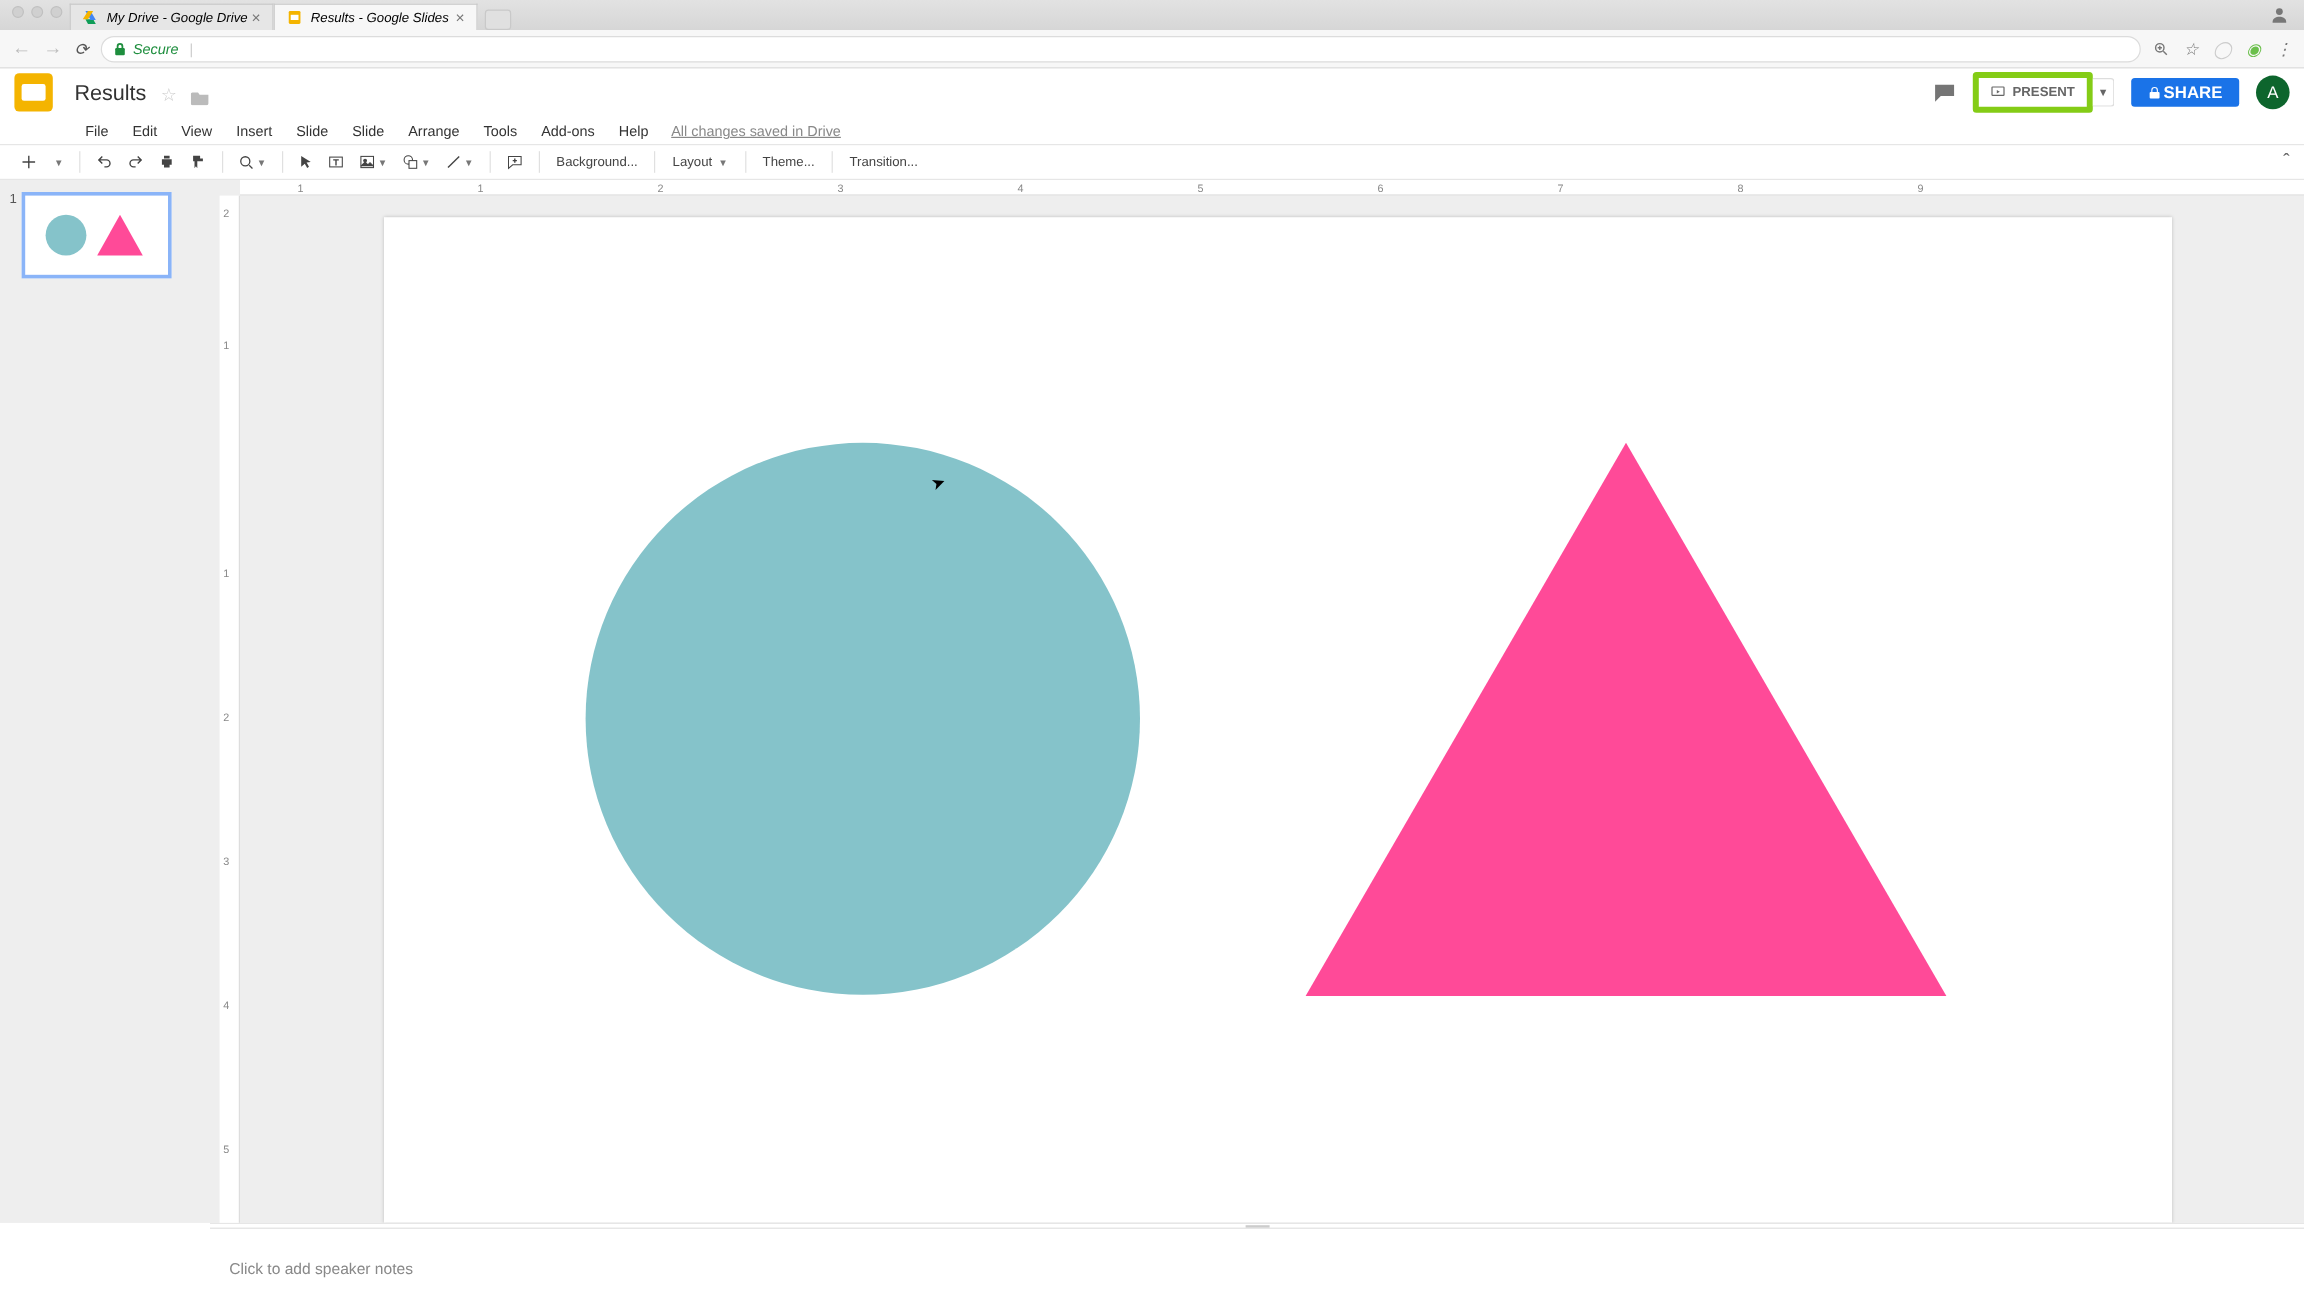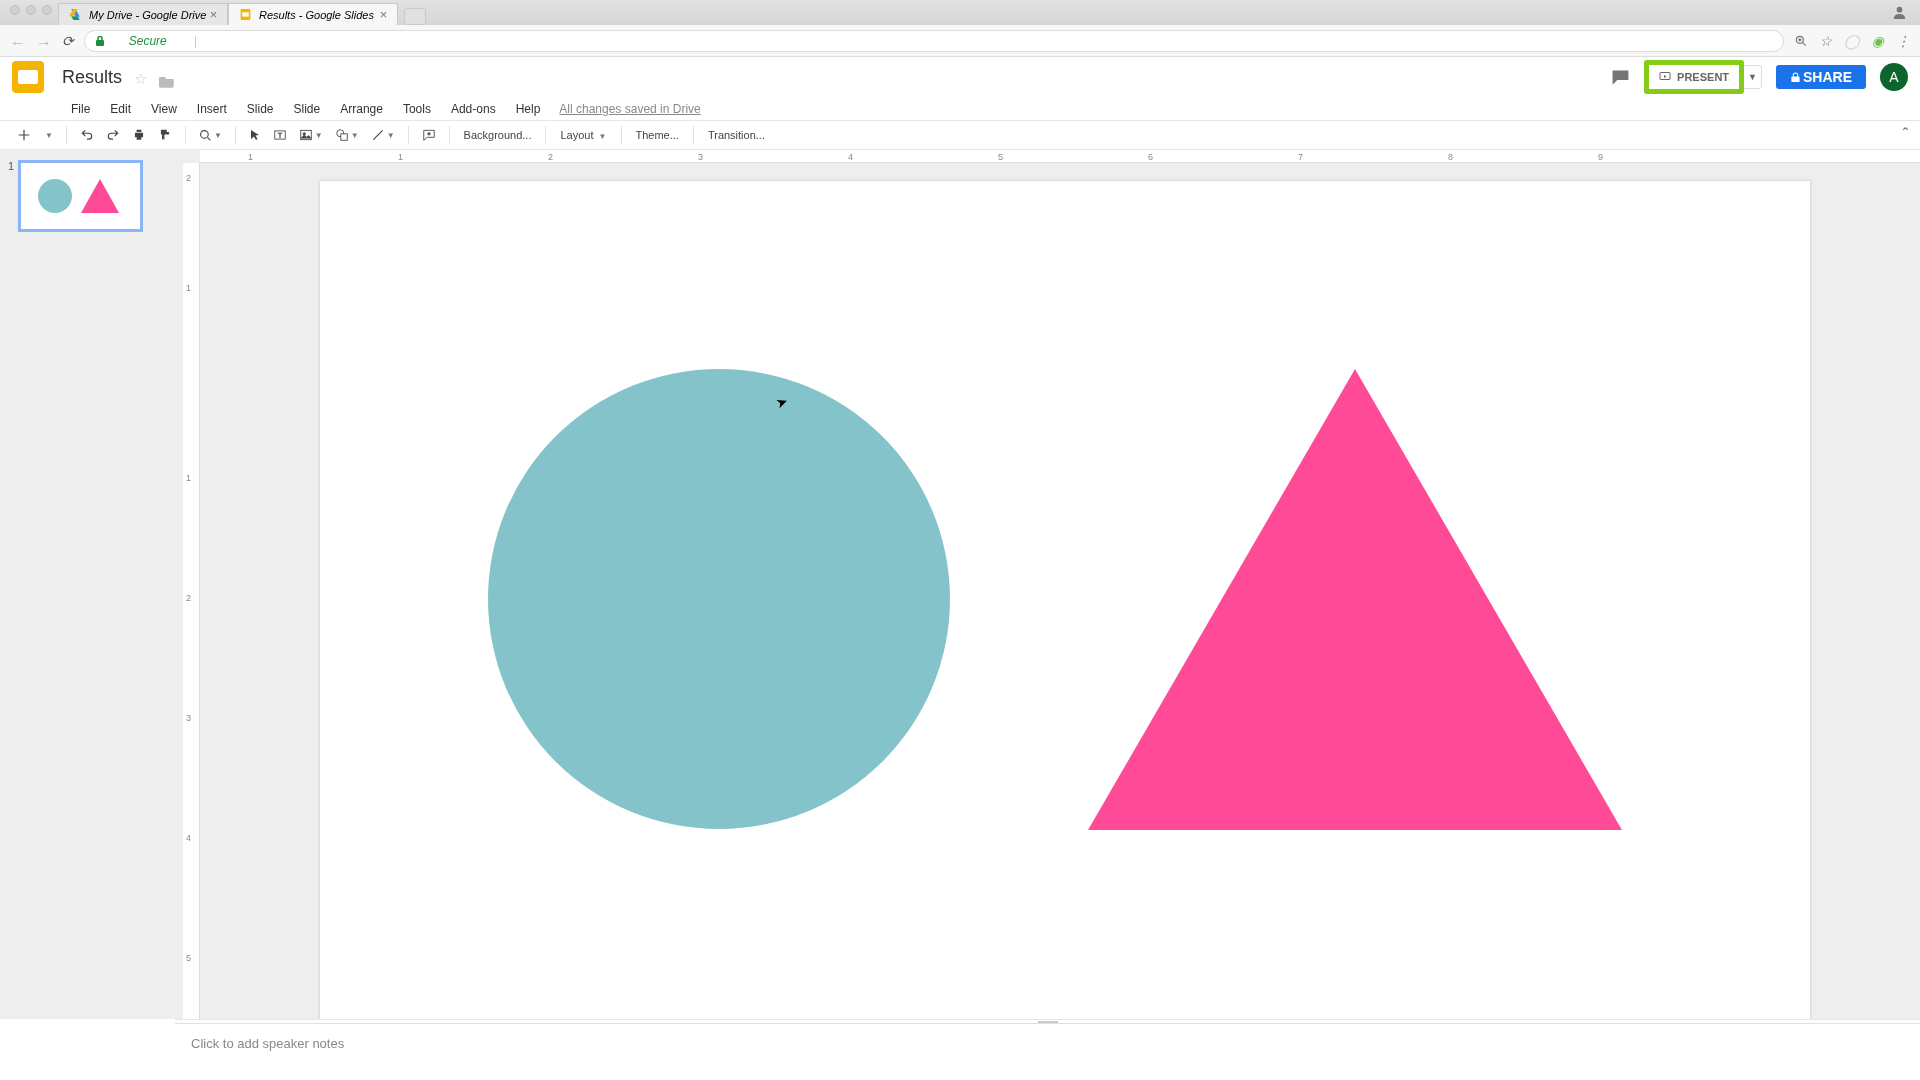--- a/index.html
+++ b/index.html
@@ -12,21 +12,21 @@
     .tab-bar { height: 25px; display: flex; align-items: flex-end; padding-left: 58px; background: linear-gradient(#e2e2e2,#d6d6d6); }
     .tab { height: 22px; background: #f7f7f7; display: flex; align-items: center; font-size: 11px; padding: 0 10px; width: 170px; border: 1px solid #c9c9c9; border-bottom: none; position: relative; }
     .tab.inactive { background: #e6e6e6; }
     .tab .favicon { width: 13px; height: 13px; margin-right: 7px; }
     .tab .close { margin-left: auto; font-size: 13px; color: #777; }
     .new-tab { width: 22px; height: 17px; background: #e0e0e0; border: 1px solid #c9c9c9; margin-left: 6px; border-radius: 3px; }
     .profile-icon { position: absolute; right: 12px; top: 4px; width: 17px; height: 17px; }
     .addr-bar { height: 32px; background: #f7f7f7; display: flex; align-items: center; padding: 0 10px; gap: 10px; border-bottom: 1px solid #ddd; }
     .nav-arrow { color: #bbb; font-size: 16px; }
     .nav-reload { color: #555; font-size: 14px; }
-    .omnibox { flex: 1; height: 22px; background: #fff; border: 1px solid #dcdcdc; border-radius: 11px; display: flex; align-items: center; padding: 0 10px; font-size: 12px; gap: 24px; }
+    .omnibox { flex: 1; height: 22px; background: #fff; border: 1px solid #dcdcdc; border-radius: 11px; display: flex; align-items: center; padding: 0 10px; font-size: 12px; gap: 6px; }
     .secure-text { color: #1e8e3e; margin-right: 3px; }
     .url-domain { color: #888; }
     .url-rest { color: #222; }
     .addr-icons { display: flex; gap: 12px; align-items: center; color: #777; font-size: 14px; }
     
     
     .app-header { height: 42px; display: flex; align-items: center; padding: 0 12px; }
     .slides-logo { width: 32px; height: 32px; background: #f4b400; border-radius: 4px; position: relative; margin-right: 18px; }
     .slides-logo::after { content:""; position:absolute; left:6px; top:9px; width:20px; height:14px; background:#fff; border-radius:2px; }
     .doc-title { font-size: 18px; color: #333; }
@@ -63,21 +63,21 @@
     .h-ruler .tick { position:absolute; top:2px; }
     .canvas-body { flex: 1; display: flex; }
     .v-ruler { width: 17px; background: #fff; border-right: 1px solid #ddd; position:relative; font-size:9px; color:#888; }
     .v-ruler .tick { position:absolute; left:3px; }
     .stage-scroll { flex: 1; overflow: auto; padding: 18px 0 0 120px; }
     .slide-canvas { width: 1490px; height: 838px; background: #fff; box-shadow: 0 0 3px rgba(0,0,0,0.2); position: relative; }
     .shape-circle { position:absolute; left:168px; top:188px; width:462px; height:460px; border-radius:50%; background:#85c3ca; }
     .shape-triangle { position:absolute; left:768px; top:188px; width:0; height:0; border-left:267px solid transparent; border-right:267px solid transparent; border-bottom:461px solid #ff4a98; }
     .cursor { position:absolute; left:456px; top:213px; font-size:14px; color:#000; transform: rotate(-20deg); }
     
-    .notes-panel { height: 58px; background: #fff; border-top: 1px solid #e0e0e0; padding: 12px 16px; font-size: 13px; color: #888; margin-left: 175px; }
+    .notes-panel { height: 58px; background: #fff; border-top: 1px solid #e0e0e0; padding: 26px 16px; font-size: 13px; color: #888; margin-left: 175px; }
     .notes-drag { height:4px; display:flex; justify-content:center; align-items:center; background:#fff; border-top:1px solid #e6e6e6; margin-left:175px;}
     .notes-drag span{ width:20px; height:2px; background:#ccc; }
     
     svg { display:block; }
   </style>
 </head>
 <body>
 
 <div class="browser-chrome">
   <div class="mac-lights">

